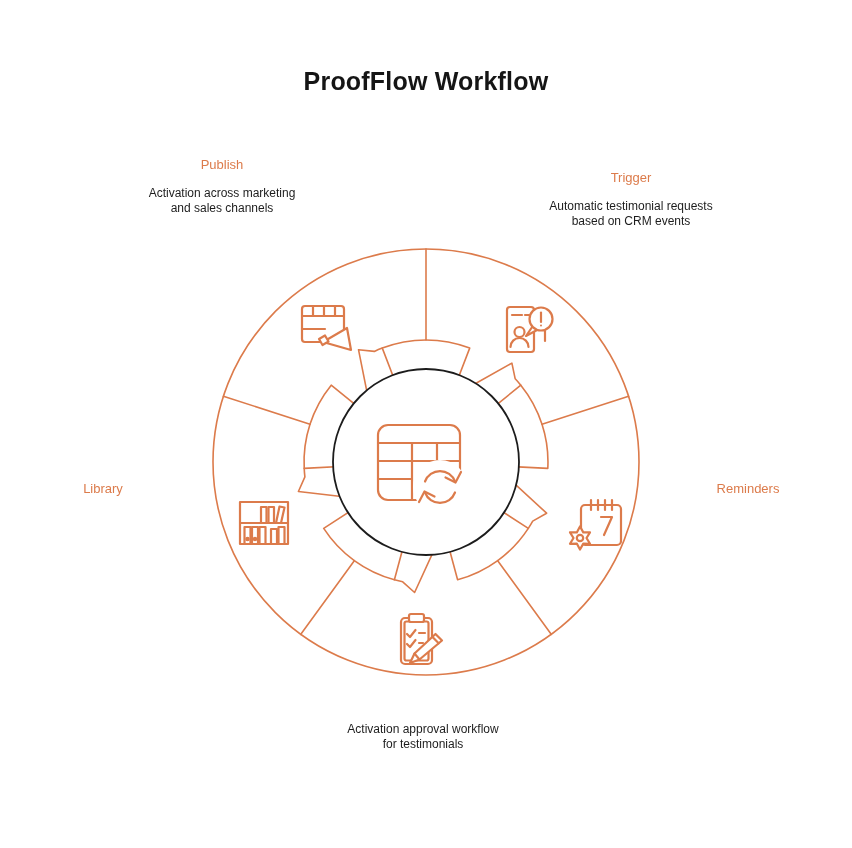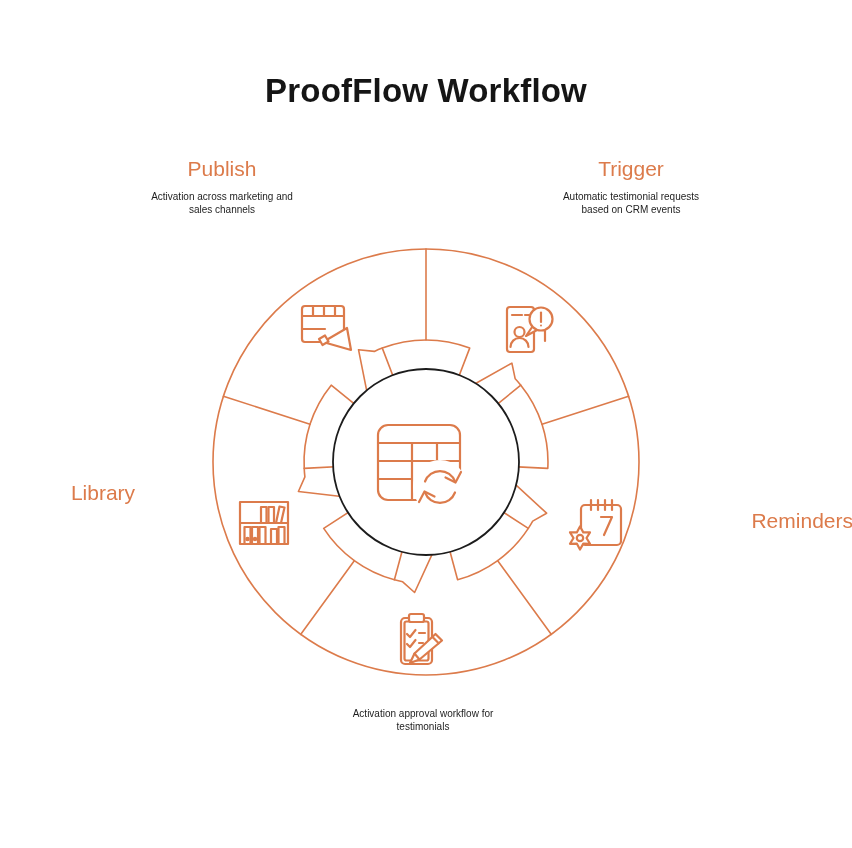--- a/index.html
+++ b/index.html
@@ -1,24 +1,24 @@
 <!DOCTYPE html>
 <html><head>
 <meta charset="utf-8">
 <style>
   html,body{margin:0;padding:0;background:#ffffff;}
   body{width:852px;height:848px;position:relative;overflow:hidden;
        font-family:"Liberation Sans","DejaVu Sans",sans-serif;}
   .title{position:absolute;left:0;top:50px;width:852px;text-align:center;
-         font-size:33px;font-weight:700;color:#151515;letter-spacing:.2px;}
+         font-size:25px;font-weight:700;color:#151515;letter-spacing:.2px;}
   .step{position:absolute;text-align:center;}
-  .step .label{font-size:21px;font-weight:500;color:#DC7B4B;margin:0 0 10px 0;}
-  .step .desc{font-size:10px;line-height:1.26;color:#1d1d1d;margin:0 auto;width:164px;}
-  .step-trigger  {left:521px;top:157px;width:220px;}
-  .step-reminders{left:643px;top:509px;width:210px;text-align:right;}
+  .step .label{font-size:13px;font-weight:500;color:#DC7B4B;margin:0 0 10px 0;}
+  .step .desc{font-size:12px;line-height:1.26;color:#1d1d1d;margin:14px auto;width:164px;}
+  .step-trigger  {left:521px;top:170px;width:220px;}
+  .step-reminders{left:643px;top:481px;width:210px;}
   .step-review   {left:313px;top:708px;width:220px;}
   .step-library  {left:-2px; top:481px;width:210px;}
   .step-publish  {left:112px;top:157px;width:220px;}
   #wheel{position:absolute;left:0;top:0;}
   .oline{fill:none;stroke:#DC7B4B;stroke-width:1.6;stroke-linecap:round;stroke-linejoin:round;}
   .icon{fill:none;stroke:#DC7B4B;stroke-width:2.2;stroke-linecap:round;stroke-linejoin:round;}
   .wfill{fill:#ffffff;}
 </style>
 </head>
 <body>

